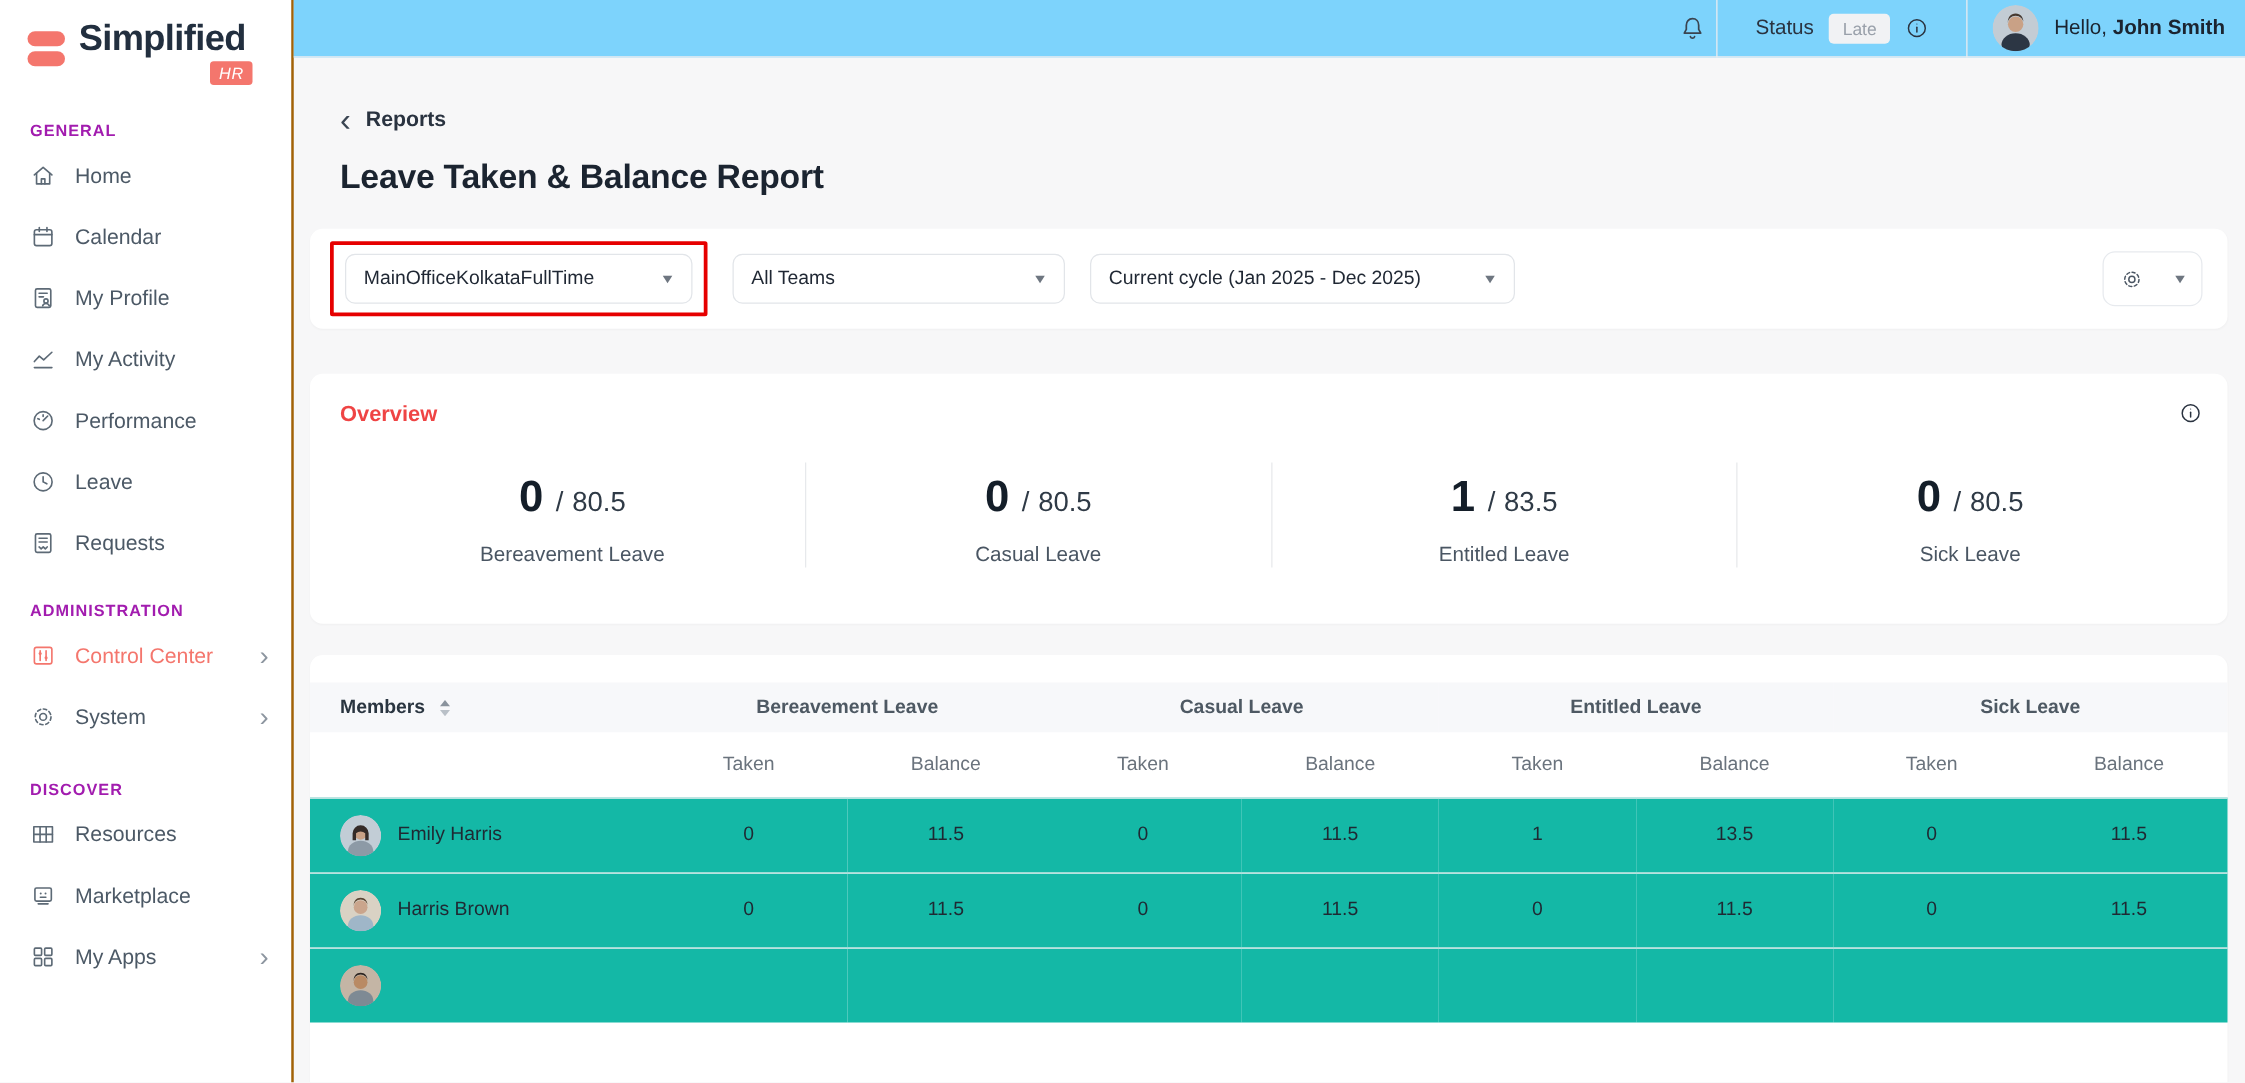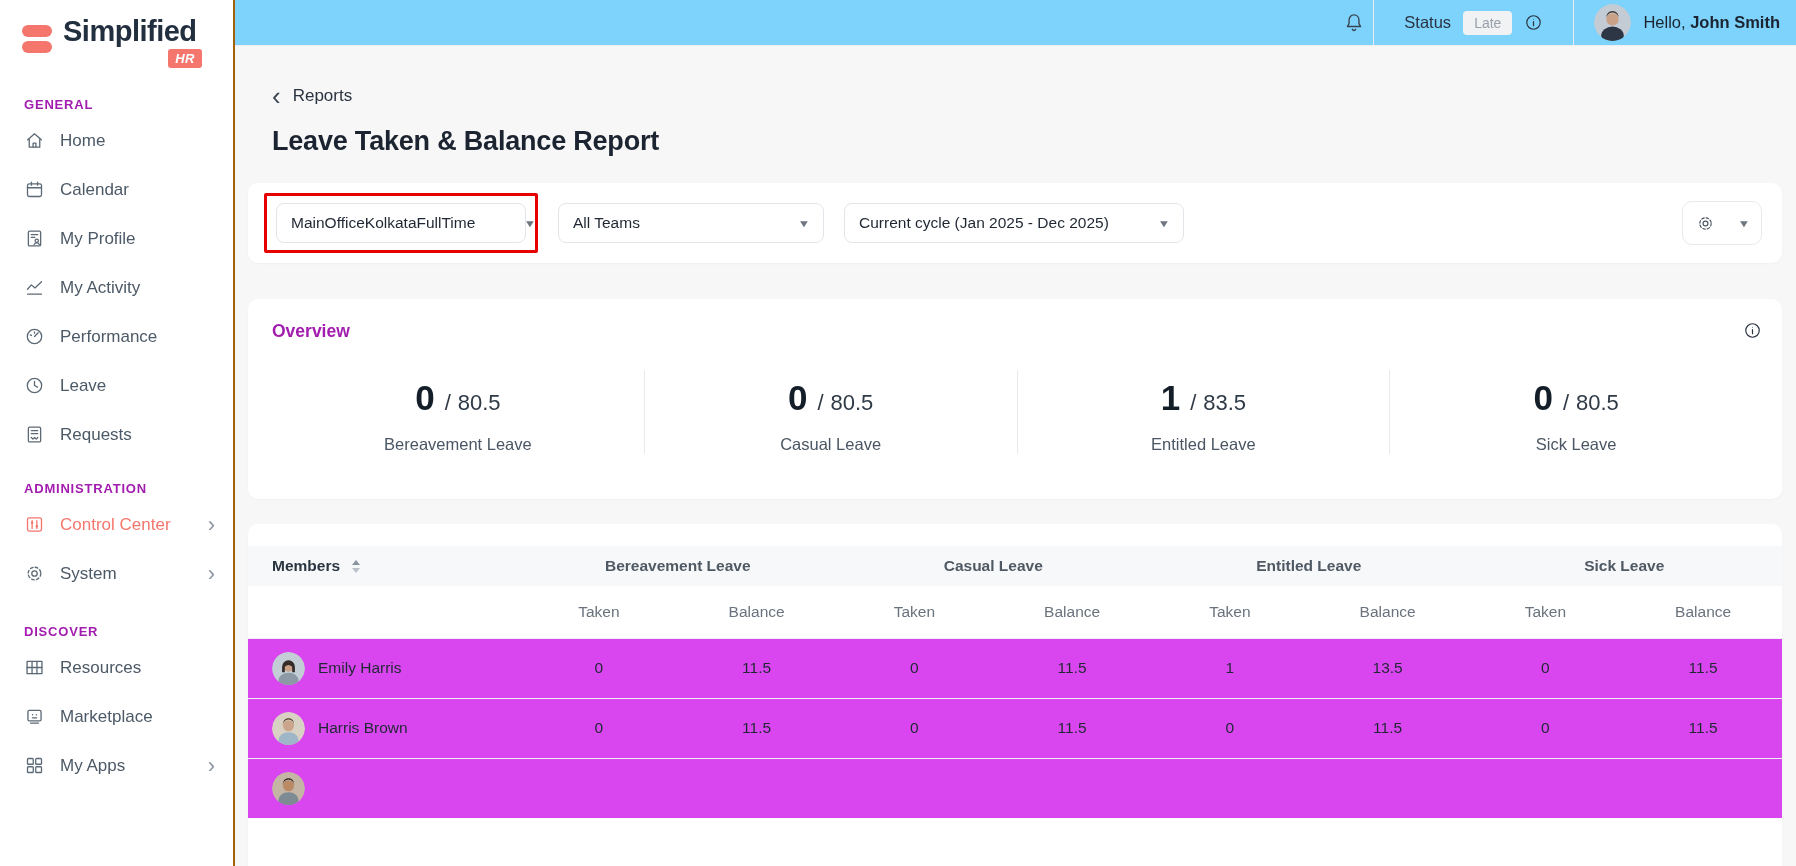--- a/index.html
+++ b/index.html
@@ -6,21 +6,21 @@
   html,body { width:1796px; height:866px; overflow:hidden; }
   body { font-family:"Liberation Sans", sans-serif; background:#f7f7f8; color:#2b3440; }
   .app { display:flex; width:1796px; height:866px; }
 
   
   .sidebar { width:235px; min-width:235px; background:#fff; border-right:2px solid #a16207; height:866px; overflow:hidden; }
   .logo { position:relative; display:flex; align-items:flex-start; gap:11px; margin:16px 0 0 22px; width:178px; }
   .logo-pills { display:flex; flex-direction:column; gap:4px; margin-top:9px; }
   .logo-pills i { display:block; width:30px; height:12px; border-radius:7px; background:#f4766d; }
   .logo-name { font-size:29px; font-weight:700; color:#222f3f; letter-spacing:-0.5px; line-height:1.1; }
-  .logo-badge { position:absolute; right:-2px; top:33px; background:#f4766d; color:#fff; font-size:13px; font-weight:700; font-style:italic; padding:2px 7px; border-radius:3px; letter-spacing:0.5px; }
+  .logo-badge { position:absolute; right:-2px; top:33px; background:#f4766d; color:#fff; font-size:13px; font-weight:400; font-style:italic; padding:2px 7px; border-radius:3px; letter-spacing:0.5px; }
   .section-label { font-size:13px; font-weight:700; color:#a21caf; letter-spacing:0.8px; text-transform:uppercase; padding:0 0 4px 24px; }
   .sec-general { margin-top:44px; }
   .sec-admin { margin-top:22px; }
   .sec-discover { margin-top:26px; }
   .nav-item { display:flex; align-items:center; gap:15px; padding:14px 18px 14px 24px; font-size:17px; color:#4c5966; cursor:pointer; }
   .nav-item .nicon { width:21px; height:21px; color:#5d6a76; flex:none; }
   .nav-item.accent { color:#f4766d; }
   .nav-item.accent .nicon { color:#f4766d; }
   .chev { margin-left:auto; color:#8d96a0; font-size:22px; line-height:12px; font-weight:400; }
 
@@ -36,40 +36,40 @@
   .status-badge { background:#f1f2f4; color:#99a0aa; font-size:14px; padding:4px 11px; border-radius:4px; }
   .status-group .i-icon { width:19px; height:19px; color:#2a3340; }
   .user-group { display:flex; align-items:center; gap:12px; padding:0 16px 0 20px; cursor:pointer; }
   .avatar36 { width:37px; height:37px; display:block; }
   .greeting { font-size:16.5px; color:#1b2430; font-weight:500; white-space:nowrap; }
   .greeting b { font-weight:700; }
 
   .content { padding:0 14px 0 13px; flex:1; overflow:hidden; }
   .breadcrumb { display:flex; align-items:center; gap:12px; margin:40px 0 0 24px; cursor:pointer; width:max-content; }
   .back-chevron { font-size:26px; color:#3a4552; line-height:18px; font-weight:400; }
-  .crumb-label { font-size:17px; font-weight:400; color:#2a3340; }
+  .crumb-label { font-size:17px; font-weight:700; color:#2a3340; }
   h1.page-title { font-size:27px; font-weight:700; color:#1b2430; margin:20px 0 0 24px; letter-spacing:-0.2px; }
 
   .card { background:#fff; border-radius:10px; box-shadow:0 1px 2px rgba(20,30,40,0.03); }
 
   
   .filter-card { margin-top:26px; height:80px; display:flex; align-items:center; padding:0 20px 0 16px; gap:20px; }
   .annotation-box { border:3px solid #e60000; padding:7px 9px; border-radius:2px; }
   .dropdown { height:40px; border:1px solid #e2e5e9; border-radius:8px; background:#fff; display:flex; align-items:center; justify-content:space-between; padding:0 14px; font-size:15.5px; color:#1f2733; cursor:pointer; }
-  .dd-1 { width:250px;gap:36px; }
+  .dd-1 { width:278px;gap:36px; }
   .dd-2 { width:266px; }
   .dd-3 { width:340px; }
   .caret { font-size:10px; color:#6e7680; margin-left:14px; transform:scaleX(1.3); }
   .filter-spacer { flex:1; }
   .settings-btn { width:80px; height:44px; border:1px solid #e7eaee; border-radius:10px; background:#fff; display:flex; align-items:center; justify-content:center; gap:10px; color:#4b5663; cursor:pointer; }
   .settings-btn svg { width:19px; height:19px; }
 
   
   .overview-card { margin-top:36px; height:200px; padding:22px 20px 0 24px; position:relative; }
-  .card-heading { font-size:17.5px; font-weight:700; color:#a21caf; }
+  .card-heading { font-size:17.5px; font-weight:700; color:#ef4444; }
   .info-corner { position:absolute; top:22px; right:20px; color:#2a3340; cursor:pointer; }
   .info-corner svg, .status-group .i-icon svg { width:19px; height:19px; display:block; }
   .stats-row { display:flex; margin-top:28px; }
   .stat { flex:1; text-align:center; border-left:1px solid #e7e9ec; padding:8px 0 0; }
   .stat:first-child { border-left:none; }
   .stat-num { color:#141e29; }
   .stat-num .big { font-size:35px; font-weight:700; }
   .stat-num .sep { font-size:22px; color:#2f3a46; margin:0 7px 0 10px; font-weight:400; }
   .stat-num .total { font-size:22px; color:#2f3a46; font-weight:400; }
   .stat-label { margin-top:17px; font-size:16.5px; color:#4a5663; }
@@ -90,21 +90,21 @@
   table.leave-table { width:100%; border-collapse:collapse; table-layout:fixed; }
   .leave-table col.c-members { width:272px; }
   .leave-table tr.group-row th { background:#f7f8fa; height:40px; font-size:15.5px; font-weight:700; color:#4e5963; text-align:center; }
   .leave-table tr.group-row th.members-th { text-align:left; padding-left:24px; color:#2a3540; }
   .members-th-inner { display:inline-flex; align-items:center; gap:12px; }
   .sort-icon { display:inline-flex; flex-direction:column; gap:3px; }
   .sort-icon i { width:0; height:0; border-left:4.5px solid transparent; border-right:4.5px solid transparent; display:block; }
   .sort-up { border-bottom:5.5px solid #8a939d; }
   .sort-down { border-top:5.5px solid #b9c0c7; }
   .leave-table tr.sub-row th { height:52px; font-size:15.5px; font-weight:400; color:#6a737d; text-align:center; background:#fff; }
-  .leave-table td { height:60px; font-size:15.5px; color:#1f2933; text-align:center; border-top:1px solid #edeff2; background:#d946ef; }
+  .leave-table td { height:60px; font-size:15.5px; color:#1f2933; text-align:center; border-top:1px solid #edeff2; background:#14b8a6; }
   .leave-table td.name-cell { text-align:left; padding-left:24px; }
   .member { display:flex; align-items:center; gap:13px; }
   .member .avatar32 { width:33px; height:33px; flex:none; }
   .member .m-name { font-size:15.5px; color:#1f2933; }
 
   svg.stroke-ic { fill:none; stroke:currentColor; stroke-width:1.5; stroke-linecap:round; stroke-linejoin:round; }
 </style>
 </head>
 <body>
 

